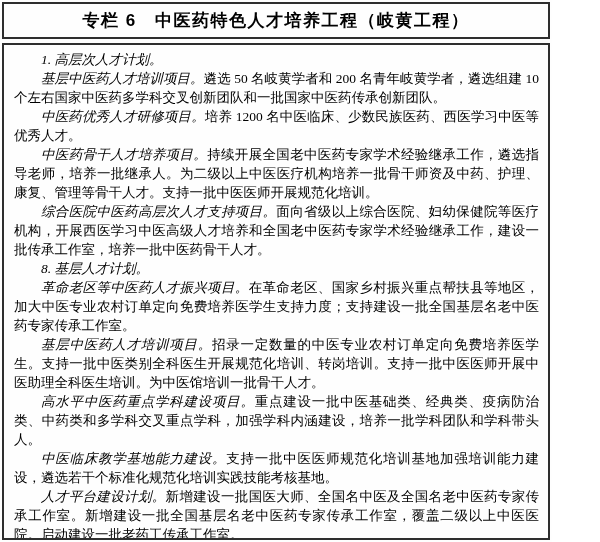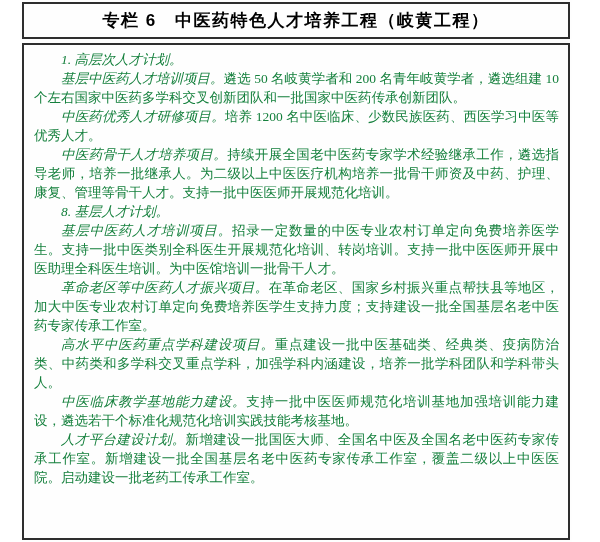--- a/index.html
+++ b/index.html
@@ -9,21 +9,20 @@
   }
   .page {
     position: relative;
     width: 552px;
     height: 542px;
     box-sizing: border-box;
     padding: 2px 2px;
     background: #fefefe;
     font-family: "Liberation Serif", "DejaVu Serif", serif;
     color: #1e1e1e;
-    margin-left: 20px;
   }
   .title-box {
     box-sizing: border-box;
     height: 37px;
     border: 2px solid #2e2e2e;
     display: flex;
     align-items: center;
     justify-content: center;
   }
   .title-text {
@@ -41,21 +40,21 @@
     border: 2px solid #2e2e2e;
     padding: 5px 9px 0 10px;
     overflow: hidden;
   }
   .body-box p {
     margin: 0;
     text-indent: 2em;
     font-size: 13.5px;
     line-height: 19px;
     text-align: justify;
-    color: #15803d;
+    color: #000000;
   }
   
   .kai {
     font-style: italic;
   }
 </style>
 </head>
 <body>
 
 <div class="page">
@@ -68,26 +67,27 @@
 
     <p><span class="kai">1. 高层次人才计划。</span></p>
 
 
     <p><span class="kai">基层中医药人才培训项目。</span><span>遴选 50 名岐黄学者和 200 名青年岐黄学者，遴选组建 10 个左右国家中医药多学科交叉创新团队和一批国家中医药传承创新团队。</span></p>
 
     <p><span class="kai">中医药优秀人才研修项目。</span><span>培养 1200 名中医临床、少数民族医药、西医学习中医等优秀人才。</span></p>
 
     <p><span class="kai">中医药骨干人才培养项目。</span><span>持续开展全国老中医药专家学术经验继承工作，遴选指导老师，培养一批继承人。为二级以上中医医疗机构培养一批骨干师资及中药、护理、康复、管理等骨干人才。支持一批中医医师开展规范化培训。</span></p>
 
+    <p><span class="kai">综合医院中医药高层次人才支持项目。</span><span>面向省级以上综合医院、妇幼保健院等医疗机构，开展西医学习中医高级人才培养和全国老中医药专家学术经验继承工作，建设一批传承工作室，培养一批中医药骨干人才。</span></p>
 
     <p><span class="kai">8. 基层人才计划。</span></p>
 
+    <p><span class="kai">革命老区等中医药人才振兴项目。</span><span>在革命老区、国家乡村振兴重点帮扶县等地区，加大中医专业农村订单定向免费培养医学生支持力度；支持建设一批全国基层名老中医药专家传承工作室。</span></p>
+
     <p><span class="kai">基层中医药人才培训项目。</span><span>招录一定数量的中医专业农村订单定向免费培养医学生。支持一批中医类别全科医生开展规范化培训、转岗培训。支持一批中医医师开展中医助理全科医生培训。为中医馆培训一批骨干人才。</span></p>
-
-    <p><span class="kai">革命老区等中医药人才振兴项目。</span><span>在革命老区、国家乡村振兴重点帮扶县等地区，加大中医专业农村订单定向免费培养医学生支持力度；支持建设一批全国基层名老中医药专家传承工作室。</span></p>
 
 
     <p><span class="kai">高水平中医药重点学科建设项目。</span><span>重点建设一批中医基础类、经典类、疫病防治类、中药类和多学科交叉重点学科，加强学科内涵建设，培养一批学科团队和学科带头人。</span></p>
 
     <p><span class="kai">中医临床教学基地能力建设。</span><span>支持一批中医医师规范化培训基地加强培训能力建设，遴选若干个标准化规范化培训实践技能考核基地。</span></p>
 
     <p><span class="kai">人才平台建设计划。</span><span>新增建设一批国医大师、全国名中医及全国名老中医药专家传承工作室。新增建设一批全国基层名老中医药专家传承工作室，覆盖二级以上中医医院。启动建设一批老药工传承工作室。</span></p>
 
   </div>
 

